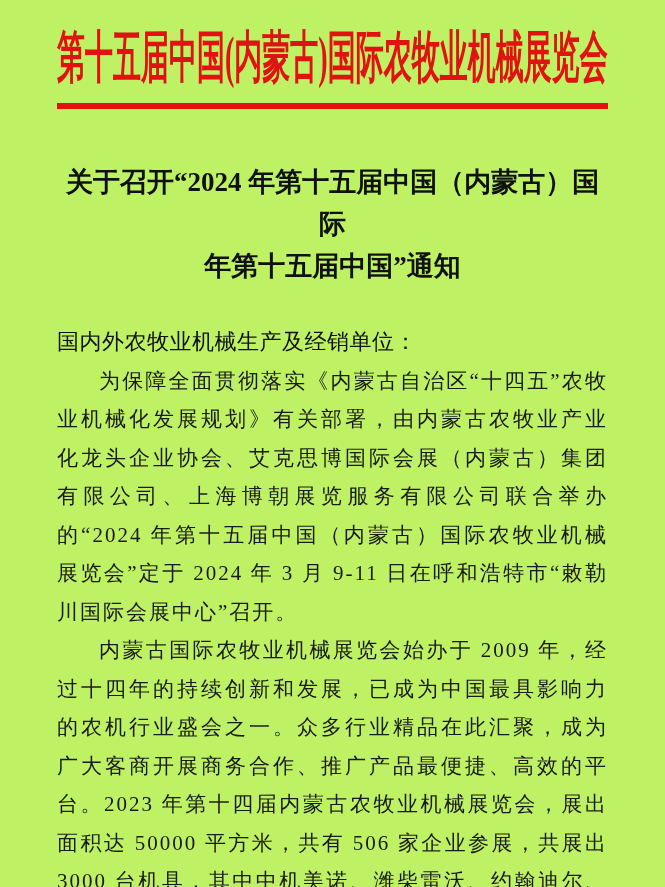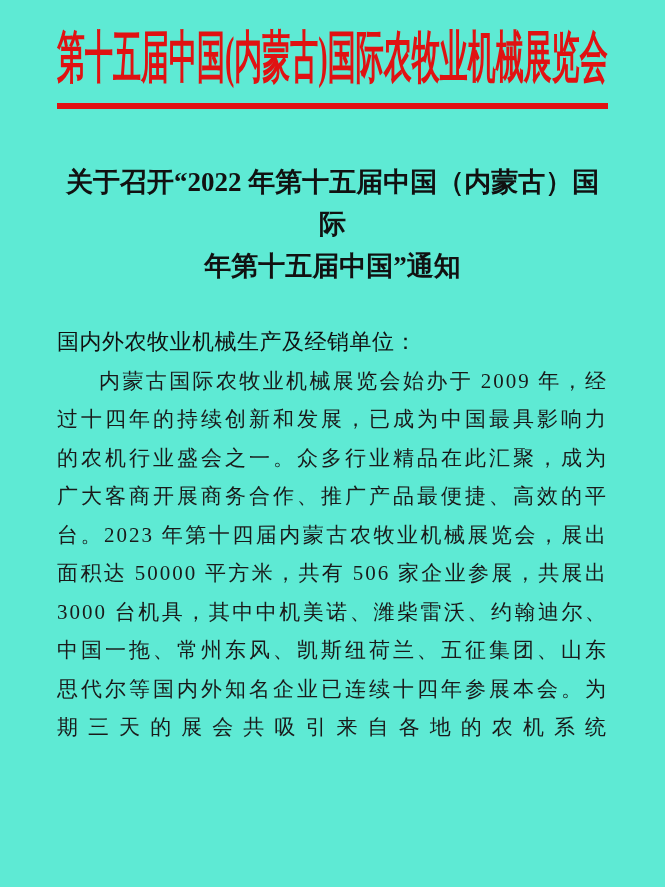--- a/index.html
+++ b/index.html
@@ -5,21 +5,21 @@
   html, body {
     margin: 0;
     padding: 0;
     background: #ffffff;
     font-family: "Liberation Serif", serif;
   }
   .page {
     position: relative;
     width: 665px;
     height: 887px;
-    background: #5eead4;
+    background: #bef264;
     overflow: hidden;
     box-sizing: border-box;
     padding: 28px 57px 0 57px;
     color: #111111;
   }
   
   .banner {
     height: 58px;
     line-height: 58px;
     white-space: nowrap;
@@ -79,23 +79,24 @@
 
 <div class="page">
 
   <div class="banner">
     <span class="banner-text" style="color: rgb(224, 18, 18);">第十五届中国(内蒙古)国际农牧业机械展览会</span>
   </div>
 
   <div class="rule" style="background: rgb(224, 18, 18);"></div>
 
   <div class="doc-title">
-    <div>关于召开“2022 年第十五届中国（内蒙古）国际</div>
+    <div>关于召开“2024 年第十五届中国（内蒙古）国际</div>
     <div>年第十五届中国”通知</div>
   </div>
 
   <div class="salutation">国内外农牧业机械生产及经销单位：</div>
 
   <div class="body-text">
+    <p>为保障全面贯彻落实《内蒙古自治区“十四五”农牧业机械化发展规划》有关部署，由内蒙古农牧业产业化龙头企业协会、艾克思博国际会展（内蒙古）集团有限公司、上海博朝展览服务有限公司联合举办的“2024 年第十五届中国（内蒙古）国际农牧业机械展览会”定于 2024 年 3 月 9-11 日在呼和浩特市“敕勒川国际会展中心”召开。</p>
     <p class="cut">内蒙古国际农牧业机械展览会始办于 2009 年，经过十四年的持续创新和发展，已成为中国最具影响力的农机行业盛会之一。众多行业精品在此汇聚，成为广大客商开展商务合作、推广产品最便捷、高效的平台。2023 年第十四届内蒙古农牧业机械展览会，展出面积达 50000 平方米，共有 506 家企业参展，共展出 3000 台机具，其中中机美诺、潍柴雷沃、约翰迪尔、中国一拖、常州东风、凯斯纽荷兰、五征集团、山东思代尔等国内外知名企业已连续十四年参展本会。为期三天的展会共吸引来自各地的农机系统</p>
   </div>
 
 </div>
 
 </body></html>

